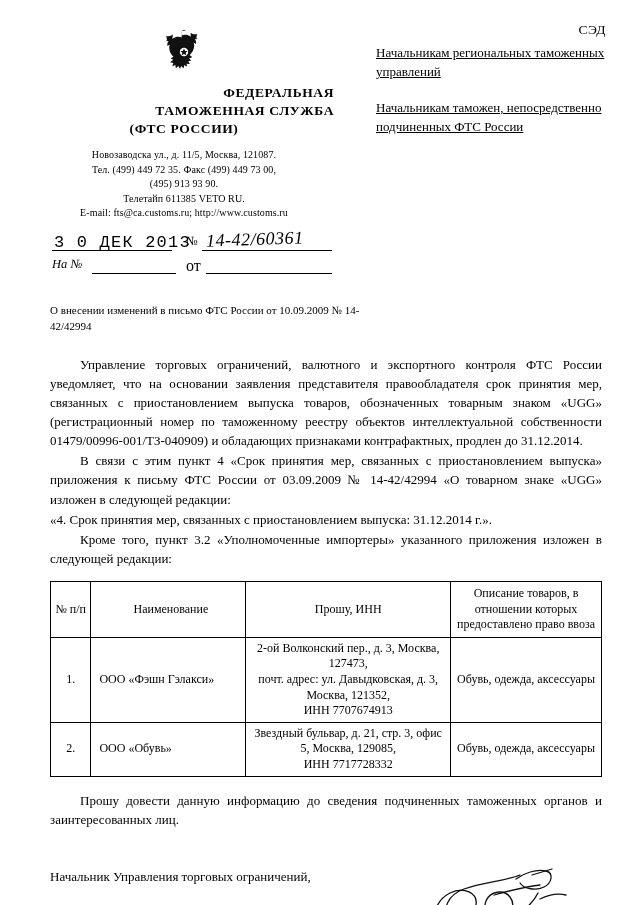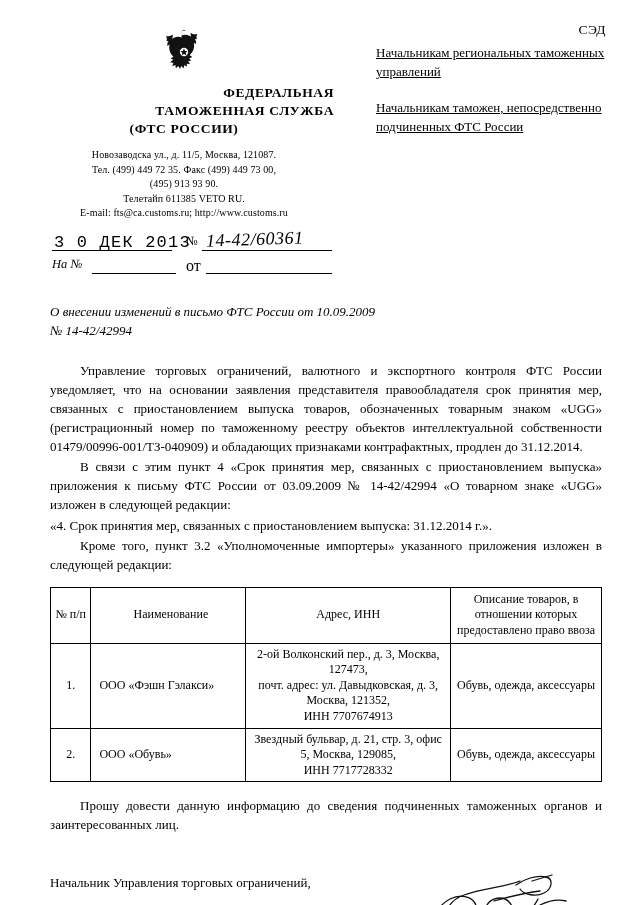--- a/index.html
+++ b/index.html
@@ -149,24 +149,23 @@
     position: absolute;
     left: 172px;
     top: 40px;
     width: 126px;
     border-bottom: 1px solid #000;
   }
 
   
   .subject {
     margin: 22px 34px 0 50px;
-    font-size: 13px;
+    font-size: 11px;
     line-height: 1.45;
     width: 340px;
-    font-style: italic;
   }
 
   
   .body {
     margin: 20px 38px 0 50px;
     font-size: 13px;
     line-height: 1.47;
     text-align: justify;
   }
   .body p {
@@ -281,21 +280,21 @@
     <p>В связи с этим пункт 4 «Срок принятия мер, связанных с приостановлением выпуска» приложения к письму ФТС России от 03.09.2009 № 14-42/42994 «О товарном знаке «UGG» изложен в следующей редакции:</p>
     <p class="noind">«4. Срок принятия мер, связанных с приостановлением выпуска: 31.12.2014 г.».</p>
     <p>Кроме того, пункт 3.2 «Уполномоченные импортеры» указанного приложения изложен в следующей редакции:</p>
   </div>
 
   <table class="doc">
     <thead>
       <tr>
         <th class="c-num">№ п/п</th>
         <th class="c-name" style="text-align:center">Наименование</th>
-        <th class="c-addr">Адрес, ИНН</th>
+        <th class="c-addr">Прошу, ИНН</th>
         <th class="c-desc">Описание товаров, в отношении которых предоставлено право ввоза</th>
       </tr>
     </thead>
     <tbody>
       <tr>
         <td class="c-num">1.</td>
         <td class="c-name">ООО «Фэшн Гэлакси»</td>
         <td class="c-addr" style="white-space:pre-line">2-ой Волконский пер., д. 3, Москва, 127473,
 почт. адрес: ул. Давыдковская, д. 3, Москва, 121352,
 ИНН 7707674913</td>

